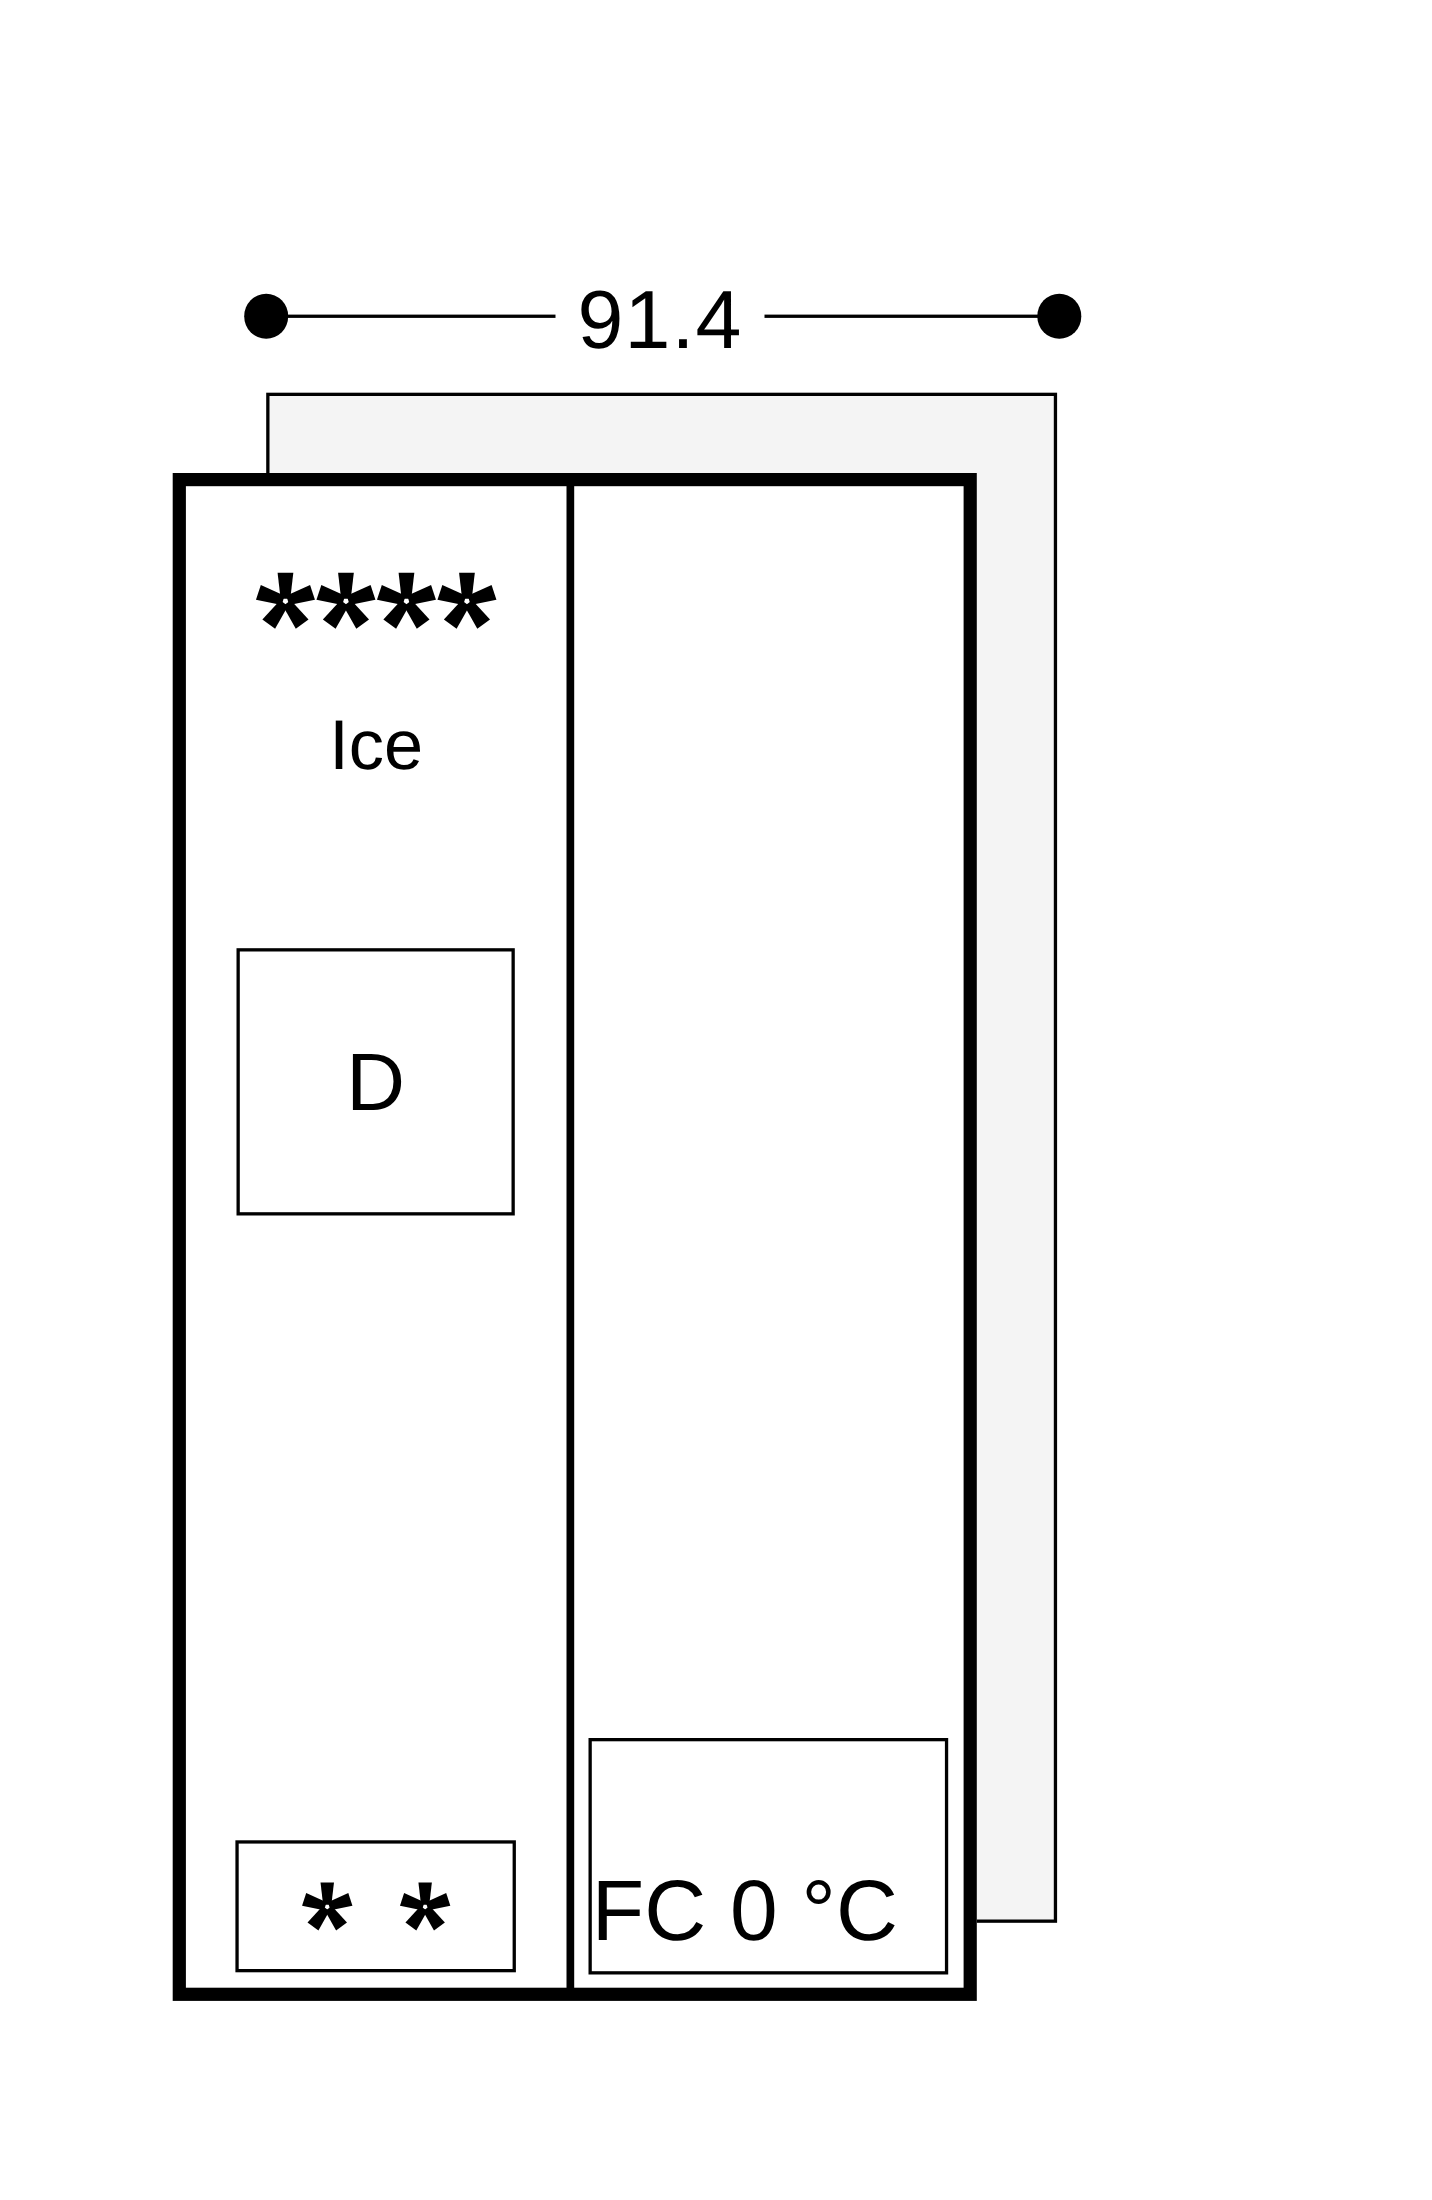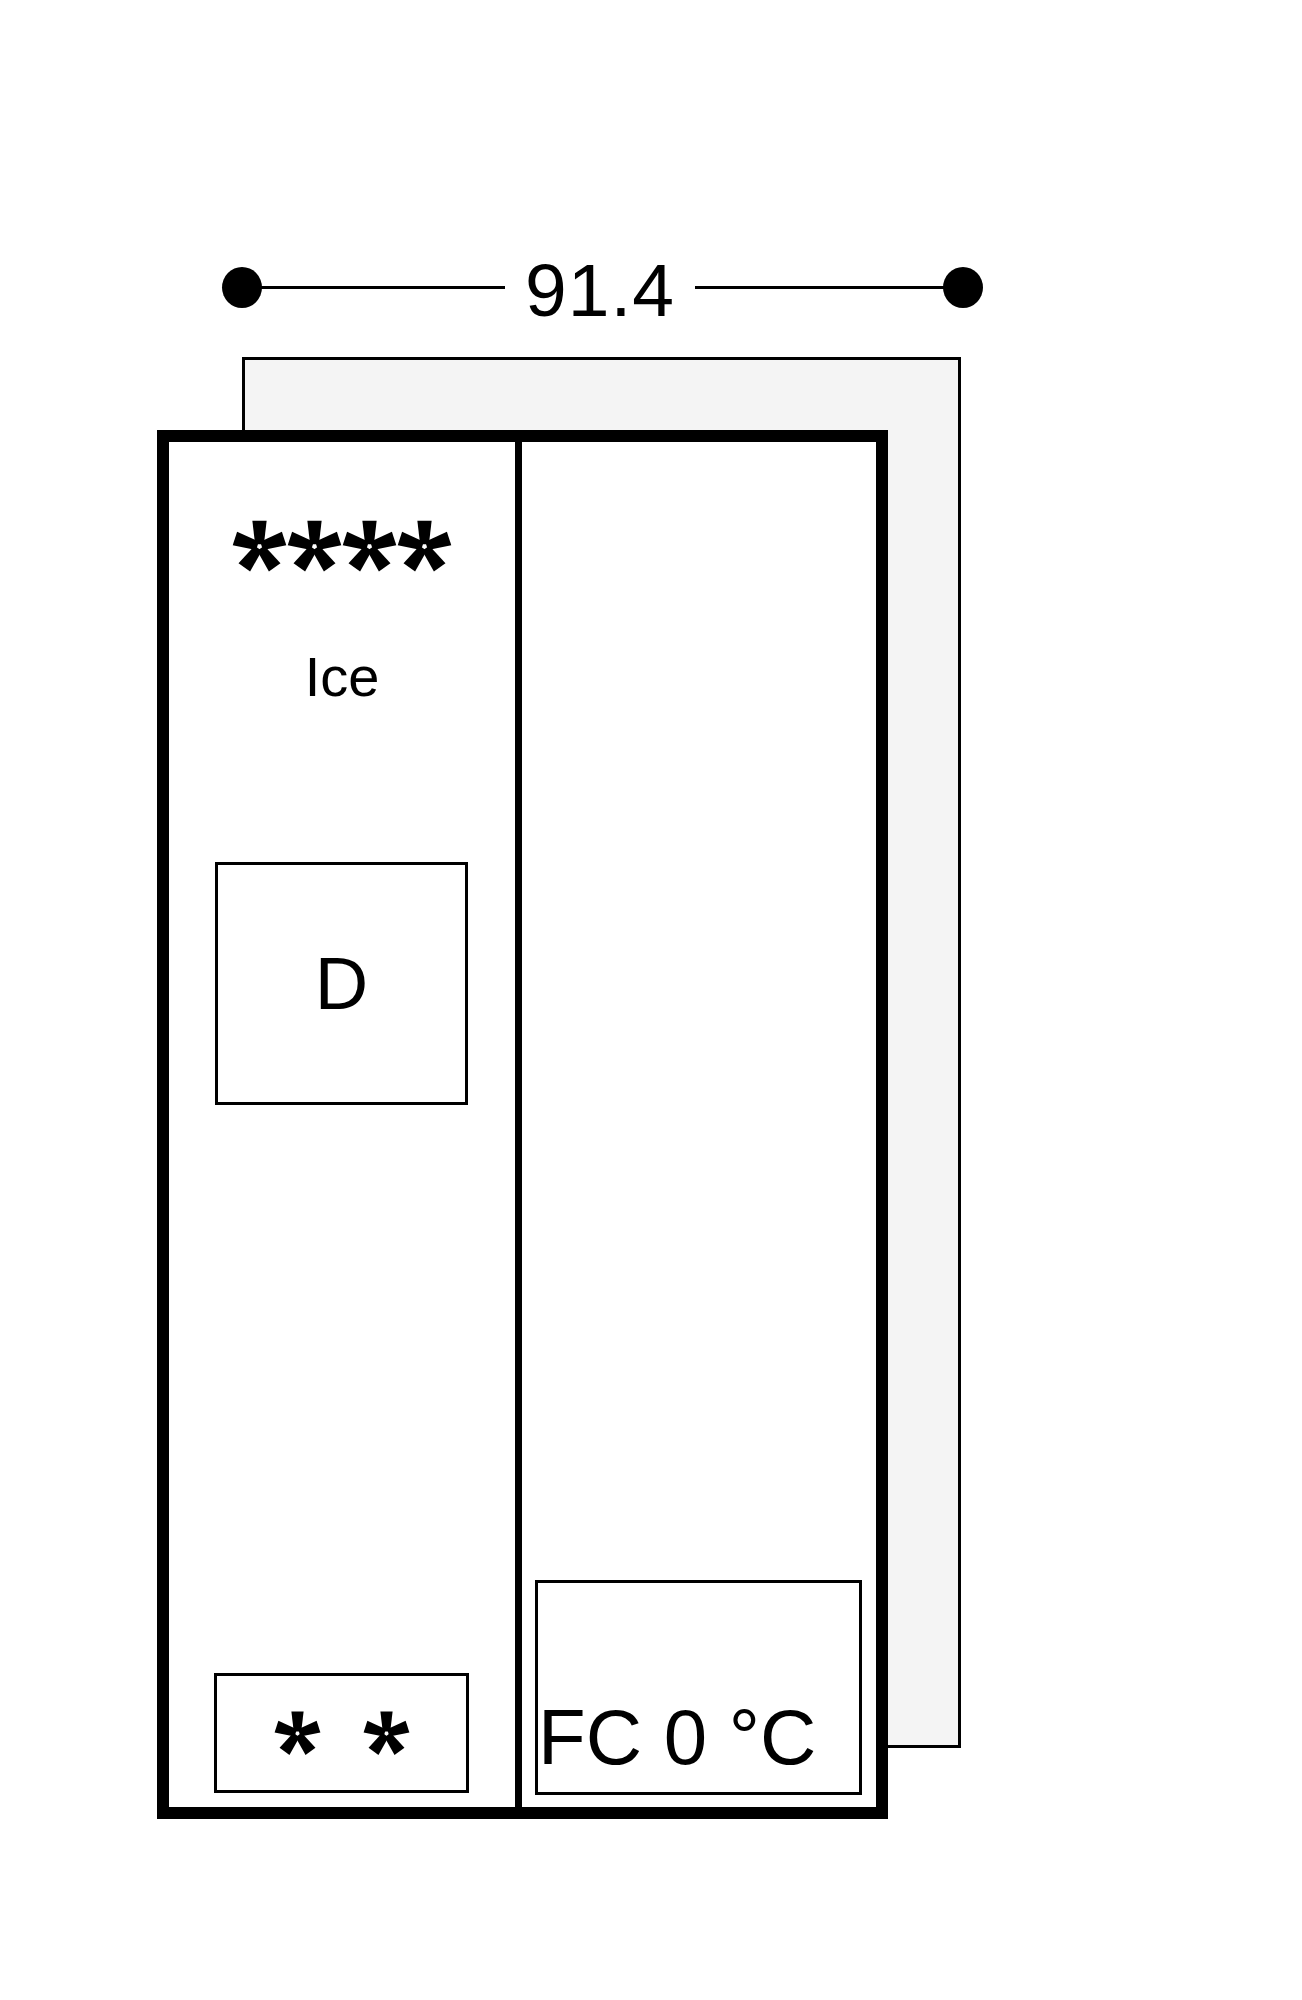--- a/index.html
+++ b/index.html
@@ -78,21 +78,21 @@
     justify-content: center;
     align-items: center;
     gap: 0px;
     z-index: 4;
   }
   .ice-label {
     position: absolute;
     left: 169px; top: 639px;
     width: 346px;
     text-align: center;
-    font-size: 56px;
+    font-size: 64px;
     line-height: 76px;
     z-index: 4;
     white-space: nowrap;
   }
   .d-box {
     position: absolute;
     left: 215px; top: 862px;
     width: 253px; height: 243px;
     border: 3px solid #000;
     box-sizing: border-box;

